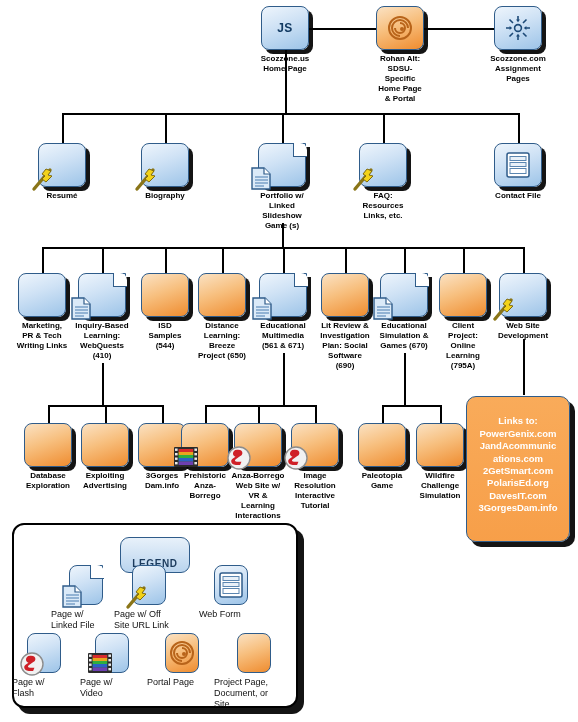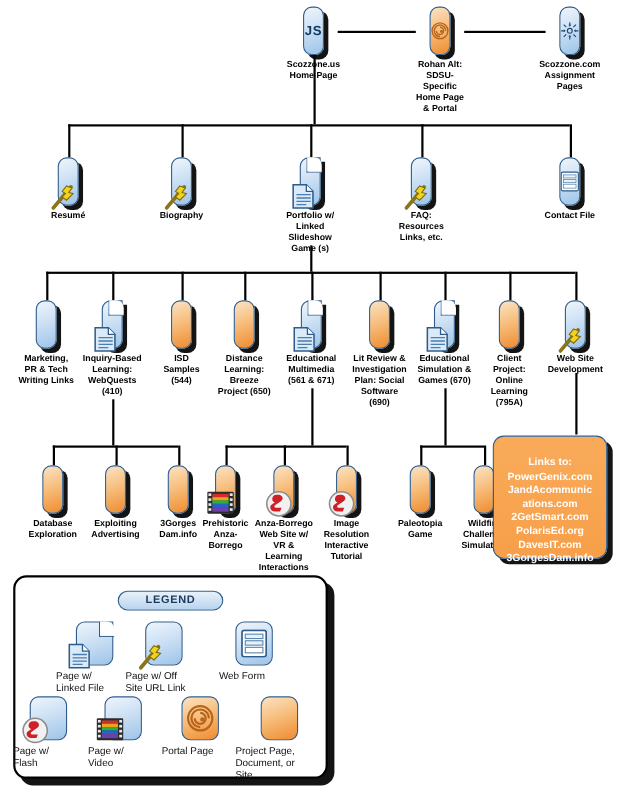--- a/index.html
+++ b/index.html
@@ -27,21 +27,21 @@
     width: 0; height: 0;
   }
   .shape-wrap {
     position: absolute;
     left: 50%;
     transform: translateX(-50%);
     top: 0;
   }
   .shape {
     position: relative;
-    width: 19px; height: 44px;
+    width: 48px; height: 44px;
     border-radius: 8px;
     border: 1.5px solid #2f5c8a;
     box-shadow: 4px 4px 0 0 rgba(0,0,0,0.92);
   }
   .shape.blue {
     background: linear-gradient(160deg,#eef5fc 0%,#cfe2f5 42%,#9dc4e8 100%);
   }
   .shape.orange {
     background: linear-gradient(160deg,#fbe2c3 0%,#f7bf7e 45%,#ef8c2f 100%);
     border-color: #2f5c8a;
@@ -125,29 +125,29 @@
     border: 2px solid #000000;
     border-radius: 12px;
     background: #ffffff;
     box-shadow: 6px 6px 0 0 rgba(0,0,0,0.92);
   }
   #legend-title {
     position: absolute;
     left: 50%;
     transform: translateX(-50%);
     top: 12px;
-    width: 96px;
+    width: 70px;
     text-align: center;
     font-size: 10px;
     font-weight: bold;
     color: #1b3a5c;
     background: linear-gradient(180deg,#e8f1fa 0%,#b9d4ee 100%);
     border: 1.3px solid #2f5c8a;
     border-radius: 9px;
-    padding: 2px 0 3px;
+    padding: 20px 0 3px;
     letter-spacing: .6px;
   }
   .legend-item { position: absolute; width: 0; height: 0; }
   .legend-item .shape { width: 34px; height: 40px; box-shadow: none; }
   .legend-item .cap {
     position: absolute;
     top: 44px; left: 50%;
     transform: translateX(-50%);
     font-size: 9px;
     line-height: 11px;
@@ -534,21 +534,21 @@
       <div class="node" style="left: 440px; top: 423px;">
         <div class="shape-wrap">
           <div class="shape orange"></div>
         </div>
         <div class="caption w66">Wildfire
 Challenge
 Simulation</div>
       </div>
     </div>
 
-  <div id="links-box" style="left: 448px; top: 396px; width: 104px; height: 112px;">
+  <div id="links-box" style="left: 466px; top: 396px; width: 104px; height: 146px;">
     <span>Links to:
 PowerGenix.com
 JandAcommunic
 ations.com
 2GetSmart.com
 PolarisEd.org
 DavesIT.com
 3GorgesDam.info</span>
   </div>
 

